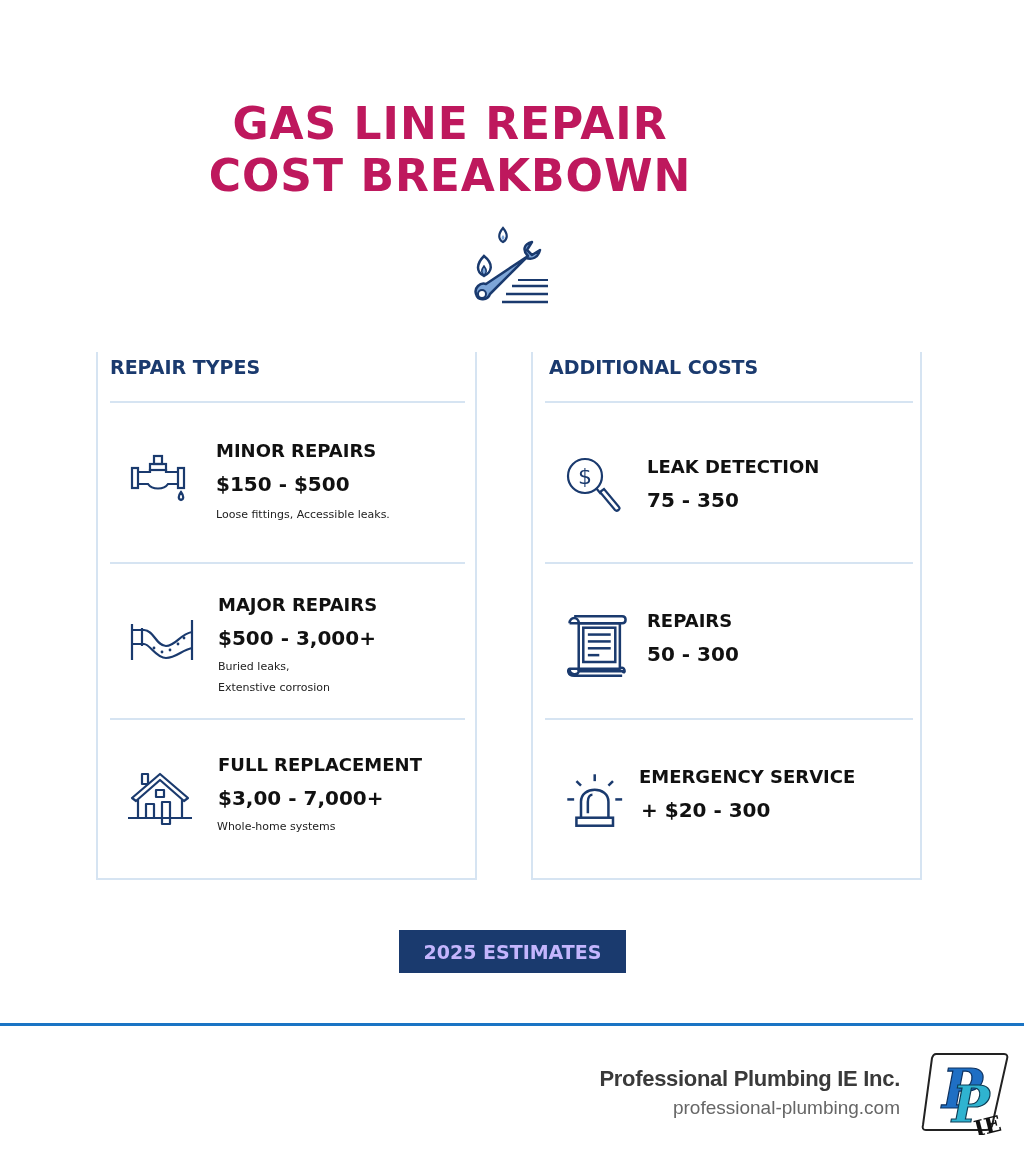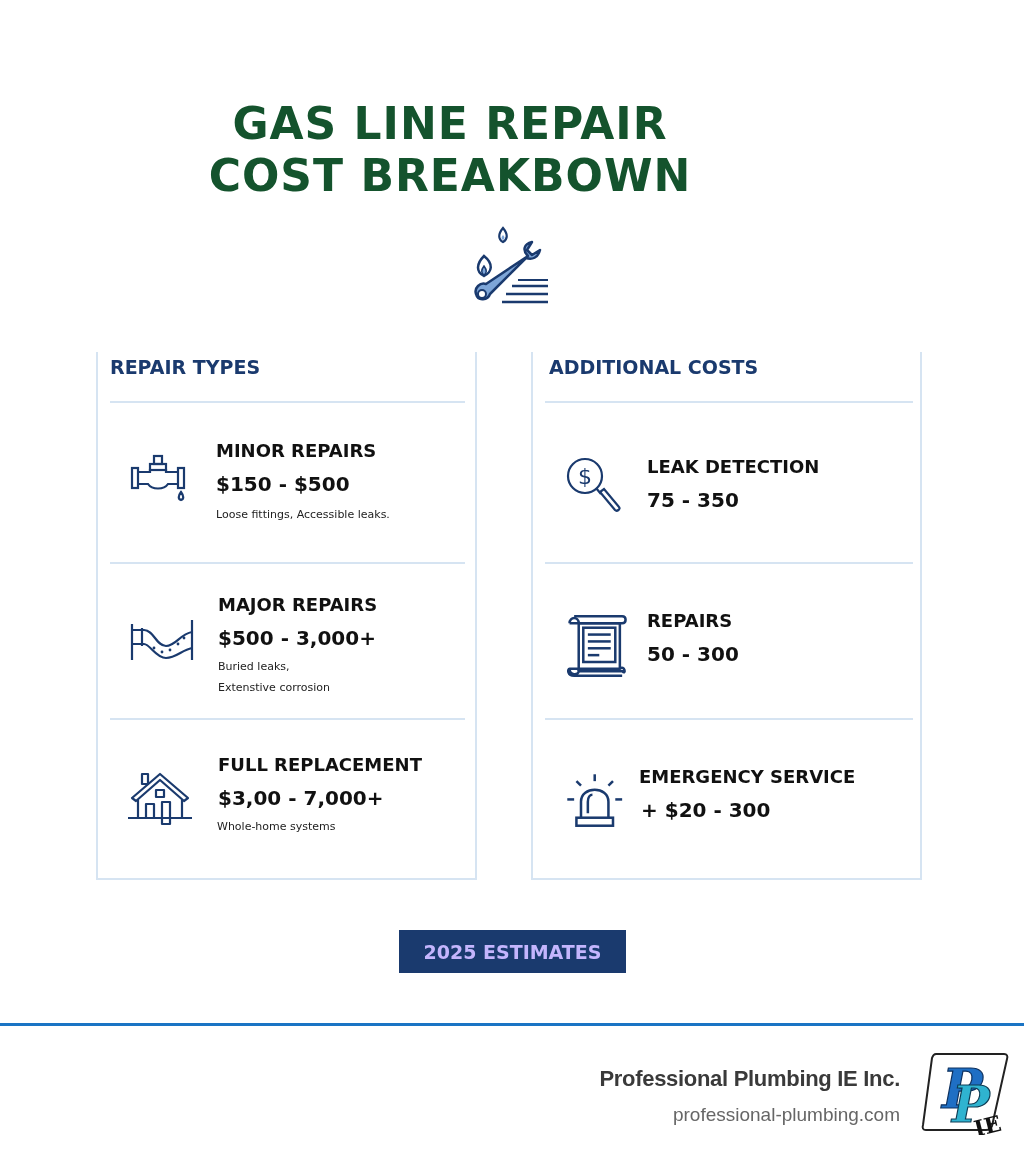--- a/index.html
+++ b/index.html
@@ -1,21 +1,21 @@
 <!DOCTYPE html>
 <html><head>
   <meta charset="utf-8">
   <style>
     * { box-sizing: border-box; margin: 0; padding: 0; }
     html, body { width: 1024px; height: 1154px; background: #ffffff; overflow: hidden; }
     body { font-family: "DejaVu Sans", sans-serif; position: relative; color: #111; }
 
     .title {
       position: absolute; left: 0; top: 98px; width: 900px; text-align: center;
-      color: #14532d; font-weight: bold; font-size: 44px; line-height: 52px; letter-spacing: 1px;
+      color: #be185d; font-weight: bold; font-size: 44px; line-height: 52px; letter-spacing: 1px;
     }
     .hero-icon { position: absolute; left: 466px; top: 222px; width: 90px; height: 90px; }
 
     .card {
       position: absolute; top: 352px; height: 528px;
       border: 2px solid #d6e4f2; border-top: none; background: #fff; text-align: center;
     }
     .card.left { left: 96px; width: 381px; }
     .card.right { left: 531px; width: 391px; }
     .card-head {
@@ -33,21 +33,21 @@
     .item .desc { position: absolute; font-size: 11px; color: #222; line-height: 22px; white-space: nowrap; }
 
     .badge {
       position: absolute; left: 399px; top: 930px; width: 227px; height: 43px;
       background: #1a3a6e; color: #c4b5fd; font-weight: bold; font-size: 19px;
       display: flex; align-items: center; justify-content: center;
     }
     .rule { position: absolute; left: 0; top: 1023px; width: 1024px; height: 3px; background: #1a74c4; }
     .company { position: absolute; right: 124px; top: 1066px; text-align: right; }
     .company .cname { font-family: "Liberation Sans", sans-serif; font-weight: bold; font-size: 22px; color: #3a3a3a; letter-spacing: -0.3px; }
-    .company .curl { font-family: "Liberation Sans", sans-serif; font-size: 19px; color: #666; margin-top: 12px; }
+    .company .curl { font-family: "Liberation Sans", sans-serif; font-size: 19px; color: #666; margin-top: 5px; }
     .logo { position: absolute; left: 920px; top: 1050px; width: 90px; height: 85px; }
   </style>
 </head>
 <body>
 
 <div class="title">
   <div>GAS LINE REPAIR</div>
   <div>COST BREAKBOWN</div>
 </div>
 

